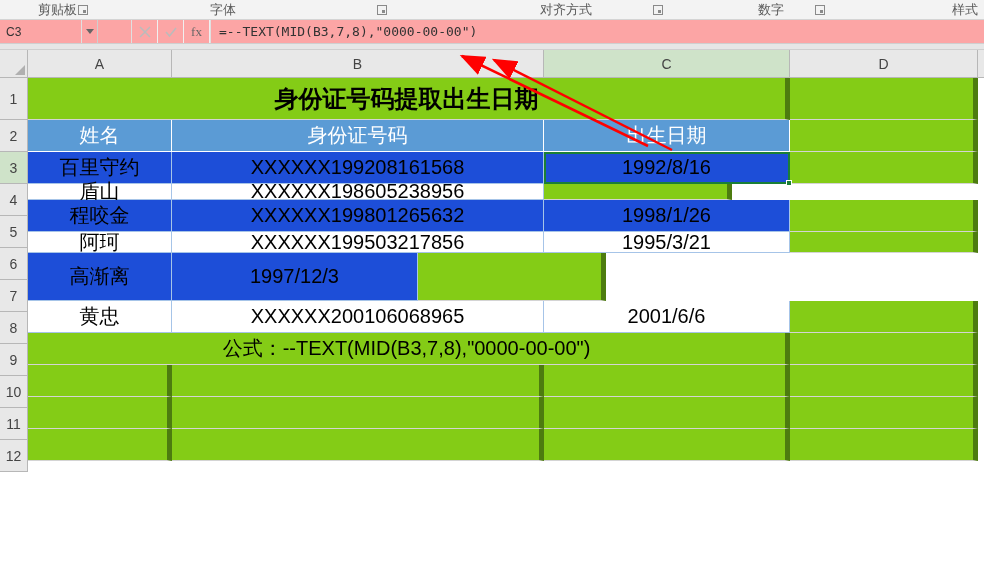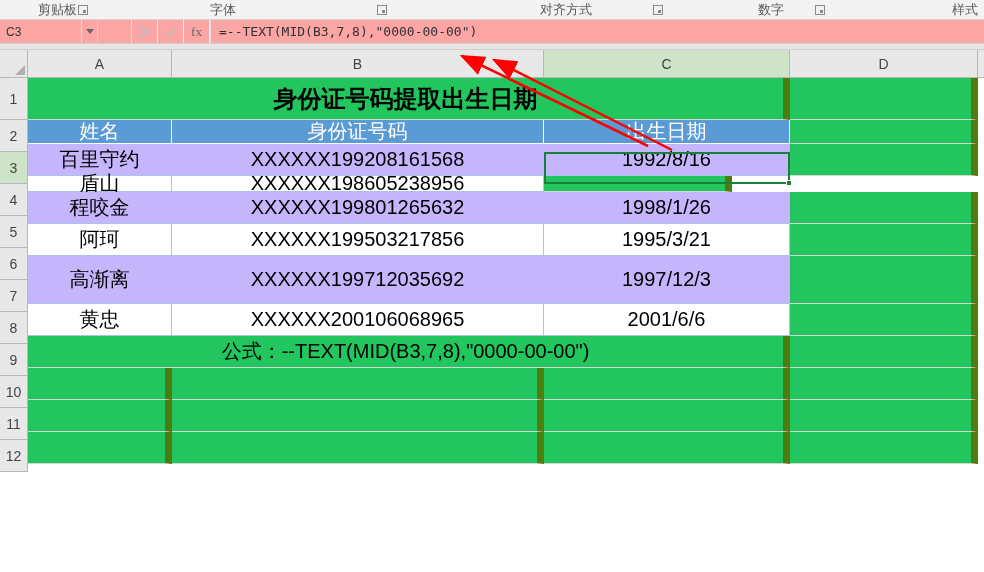--- a/index.html
+++ b/index.html
@@ -162,30 +162,30 @@
   .row-h.sel { background: #cfe3c9; }
 
   .cells {
     position: absolute;
     left: 28px; top: 28px; right: 0; bottom: 0;
   }
   .grid-row {
     display: flex;
   }
   .cell {
-    border-right: 7px solid #4d7c0f;
+    border-right: 5px solid #4d7c0f;
     border-bottom: 1px solid #d4d4d4;
     display: flex;
     align-items: center;
     justify-content: center;
     font-size: 20px;
     color: #000;
     overflow: visible;
     white-space: nowrap;
-    background: #22c55e;
+    background: #84cc16;
   }
 
   
   .cA { width: 144px; }
   .cB { width: 372px; }
   .cC { width: 246px; }
   .cD { width: 188px; }
 
   
   .title-cell {
@@ -197,21 +197,21 @@
   
   .thead {
     background: #5b9bd5;
     color: #fff;
     font-size: 20px;
     border-right: 1px solid #fff;
     border-bottom: 1px solid #fff;
   }
 
   
-  .band0 { background: #c4b5fd; }
+  .band0 { background: #1d4ed8; }
   .band1 { background: #fff; }
   .tdata {
     border-right: 1px solid #a6c4e8;
     border-bottom: 1px solid #a6c4e8;
   }
 
   .formula-note {
     font-size: 20px;
     font-family: "SimSun","Microsoft YaHei",sans-serif;
   }
@@ -316,21 +316,21 @@
     <div class="row-h" style="height:32px">12</div>
   </div>
 
   <div class="cells">
 
     <div class="grid-row" style="height:42px">
       <div class="cell title-cell" style="width:762px">身份证号码提取出生日期</div>
       <div class="cell cD"></div>
     </div>
 
-    <div class="grid-row" style="height:24px">
+    <div class="grid-row" style="height:32px">
       <div class="cell thead cA">姓名</div>
       <div class="cell thead cB">身份证号码</div>
       <div class="cell thead cC">出生日期</div>
       <div class="cell cD"></div>
     </div>
 
     <div class="grid-row" style="height:32px">
       <div class="cell tdata band0 cA">百里守约</div>
       <div class="cell tdata band0 cB">XXXXXX199208161568</div>
       <div class="cell tdata band0 cC">1992/8/16</div>
@@ -343,30 +343,29 @@
       <div class="cell cD"></div>
     </div>
 
     <div class="grid-row" style="height:32px">
       <div class="cell tdata band0 cA">程咬金</div>
       <div class="cell tdata band0 cB">XXXXXX199801265632</div>
       <div class="cell tdata band0 cC">1998/1/26</div>
       <div class="cell cD"></div>
     </div>
 
-    <div class="grid-row" style="height:32px">
+    <div class="grid-row" style="height:21px">
       <div class="cell tdata band1 cA">阿珂</div>
       <div class="cell tdata band1 cB">XXXXXX199503217856</div>
       <div class="cell tdata band1 cC">1995/3/21</div>
       <div class="cell cD"></div>
     </div>
 
     <div class="grid-row" style="height:48px">
       <div class="cell tdata band0 cA">高渐离</div>
-      <div class="cell tdata band0 cB">XXXXXX199712035692</div>
       <div class="cell tdata band0 cC">1997/12/3</div>
       <div class="cell cD"></div>
     </div>
 
     <div class="grid-row" style="height:32px">
       <div class="cell tdata band1 cA">黄忠</div>
       <div class="cell tdata band1 cB">XXXXXX200106068965</div>
       <div class="cell tdata band1 cC">2001/6/6</div>
       <div class="cell cD"></div>
     </div>

